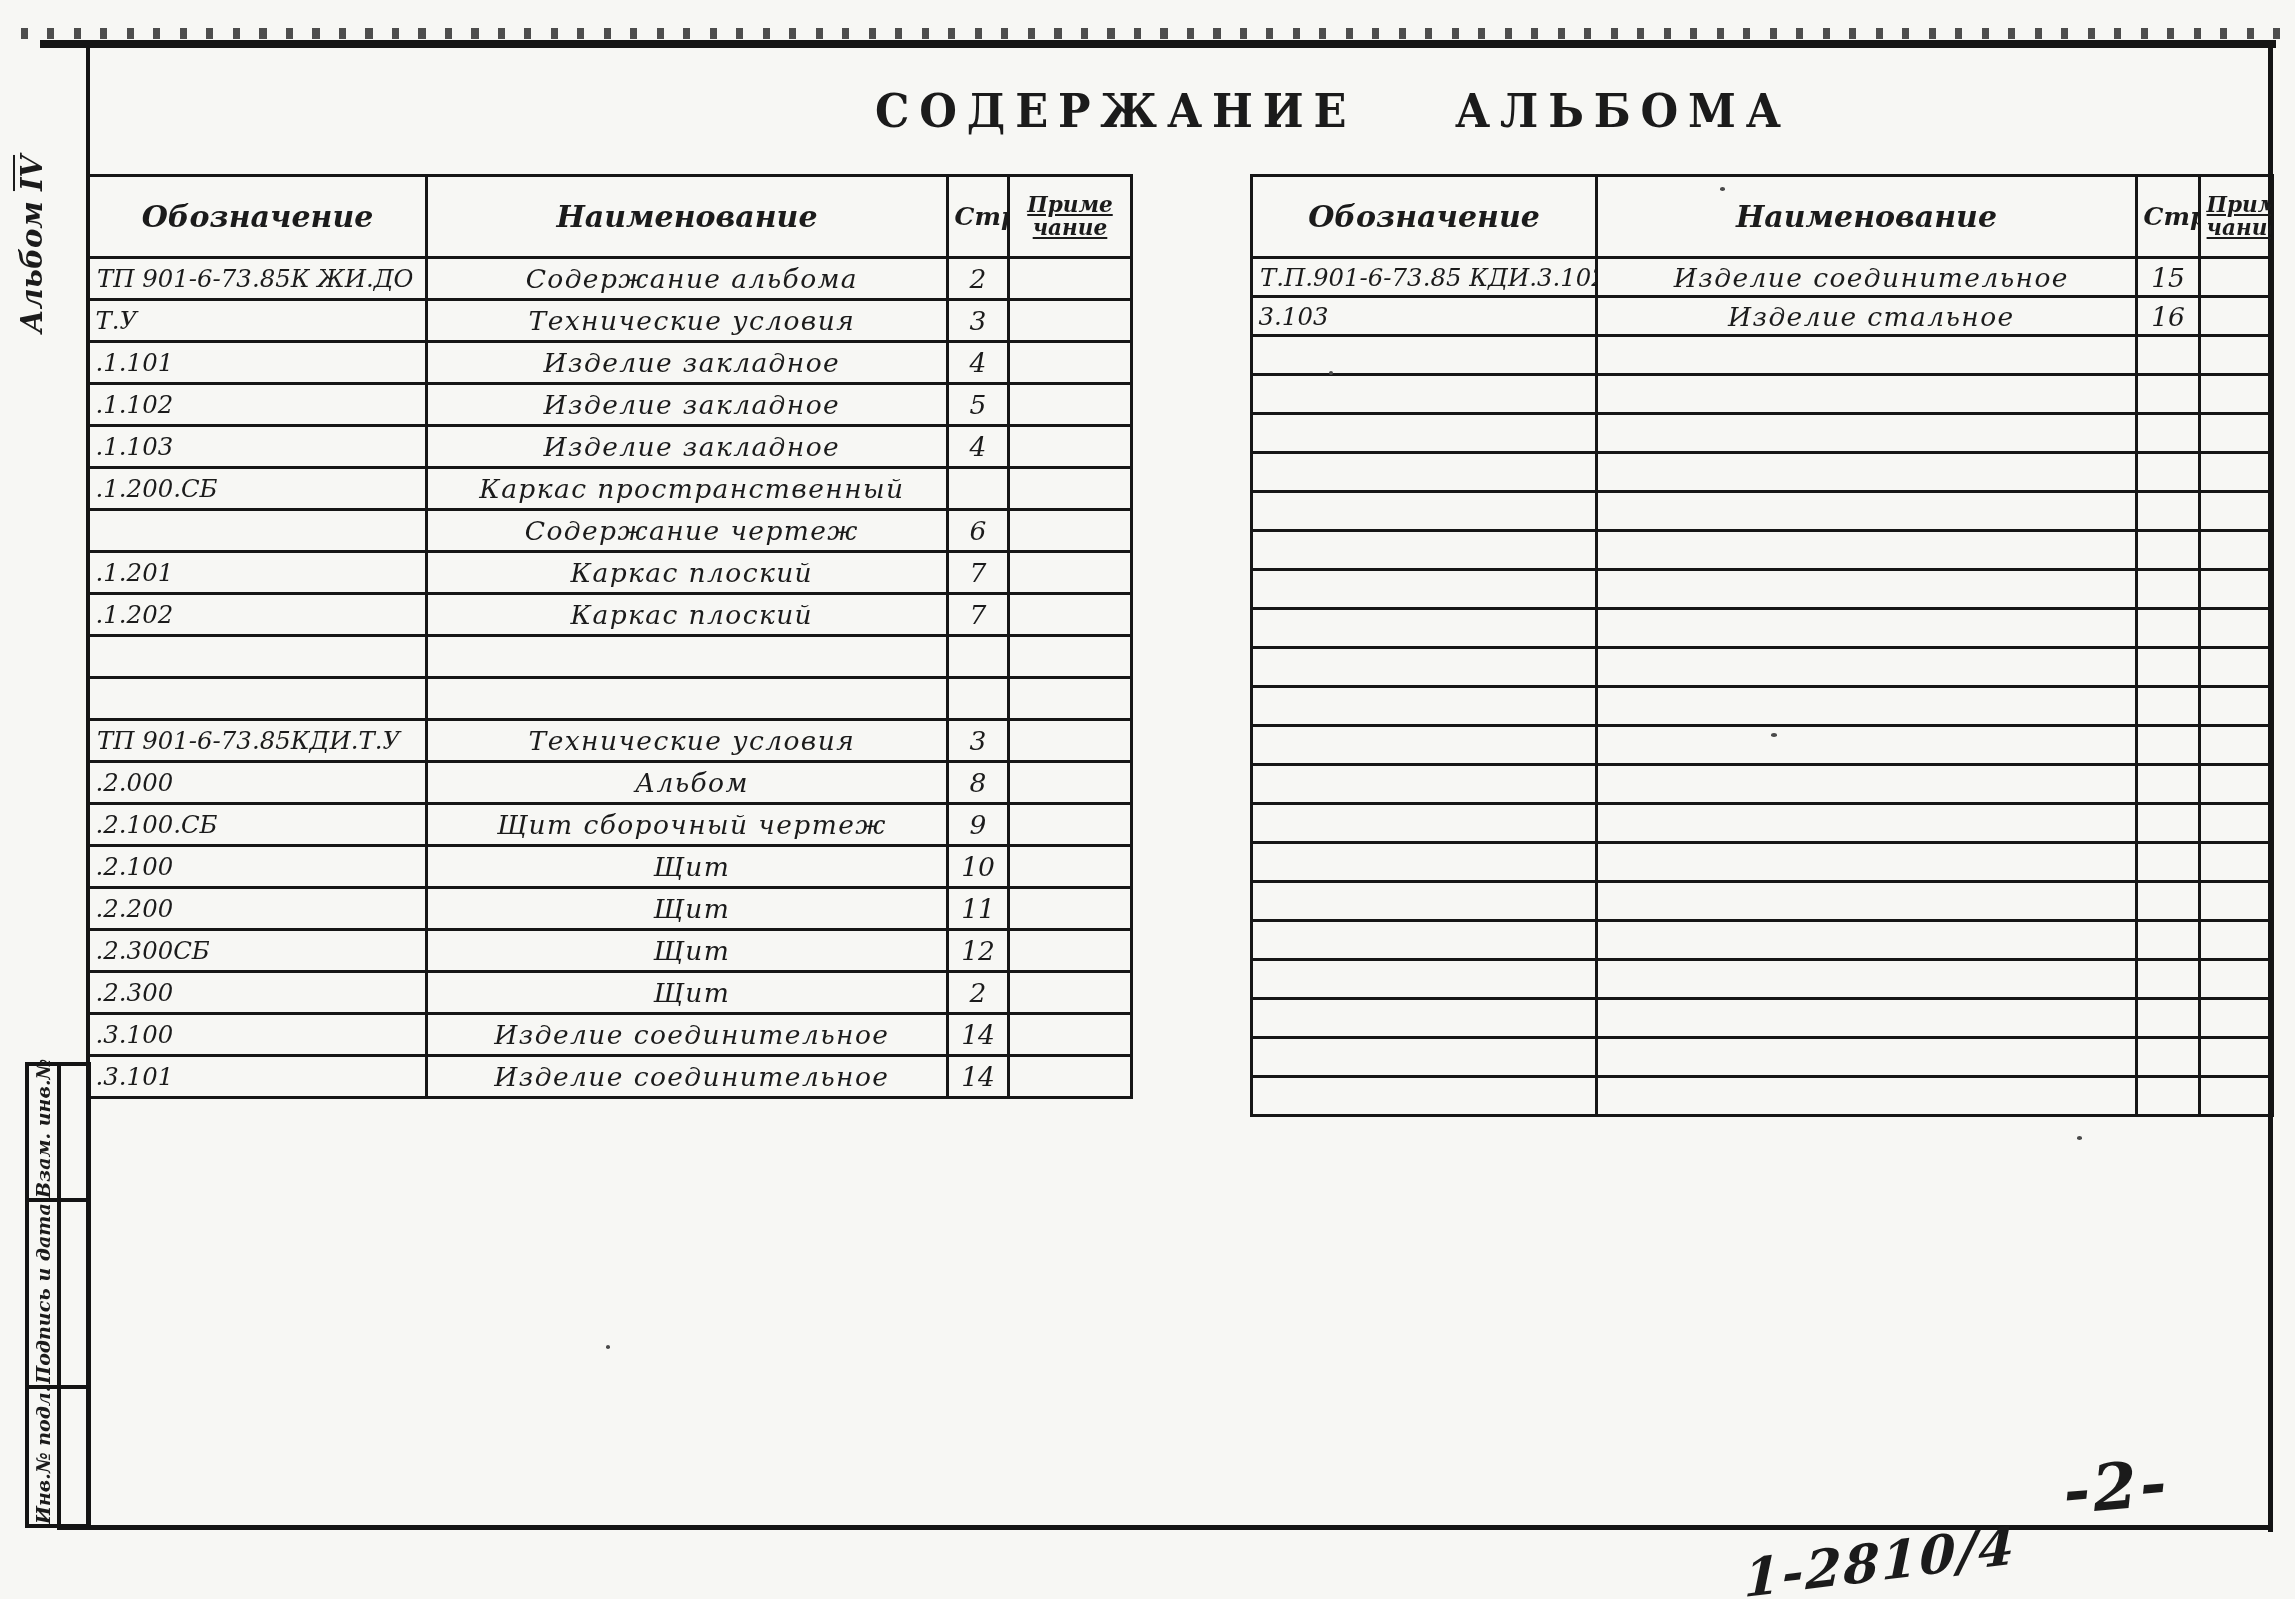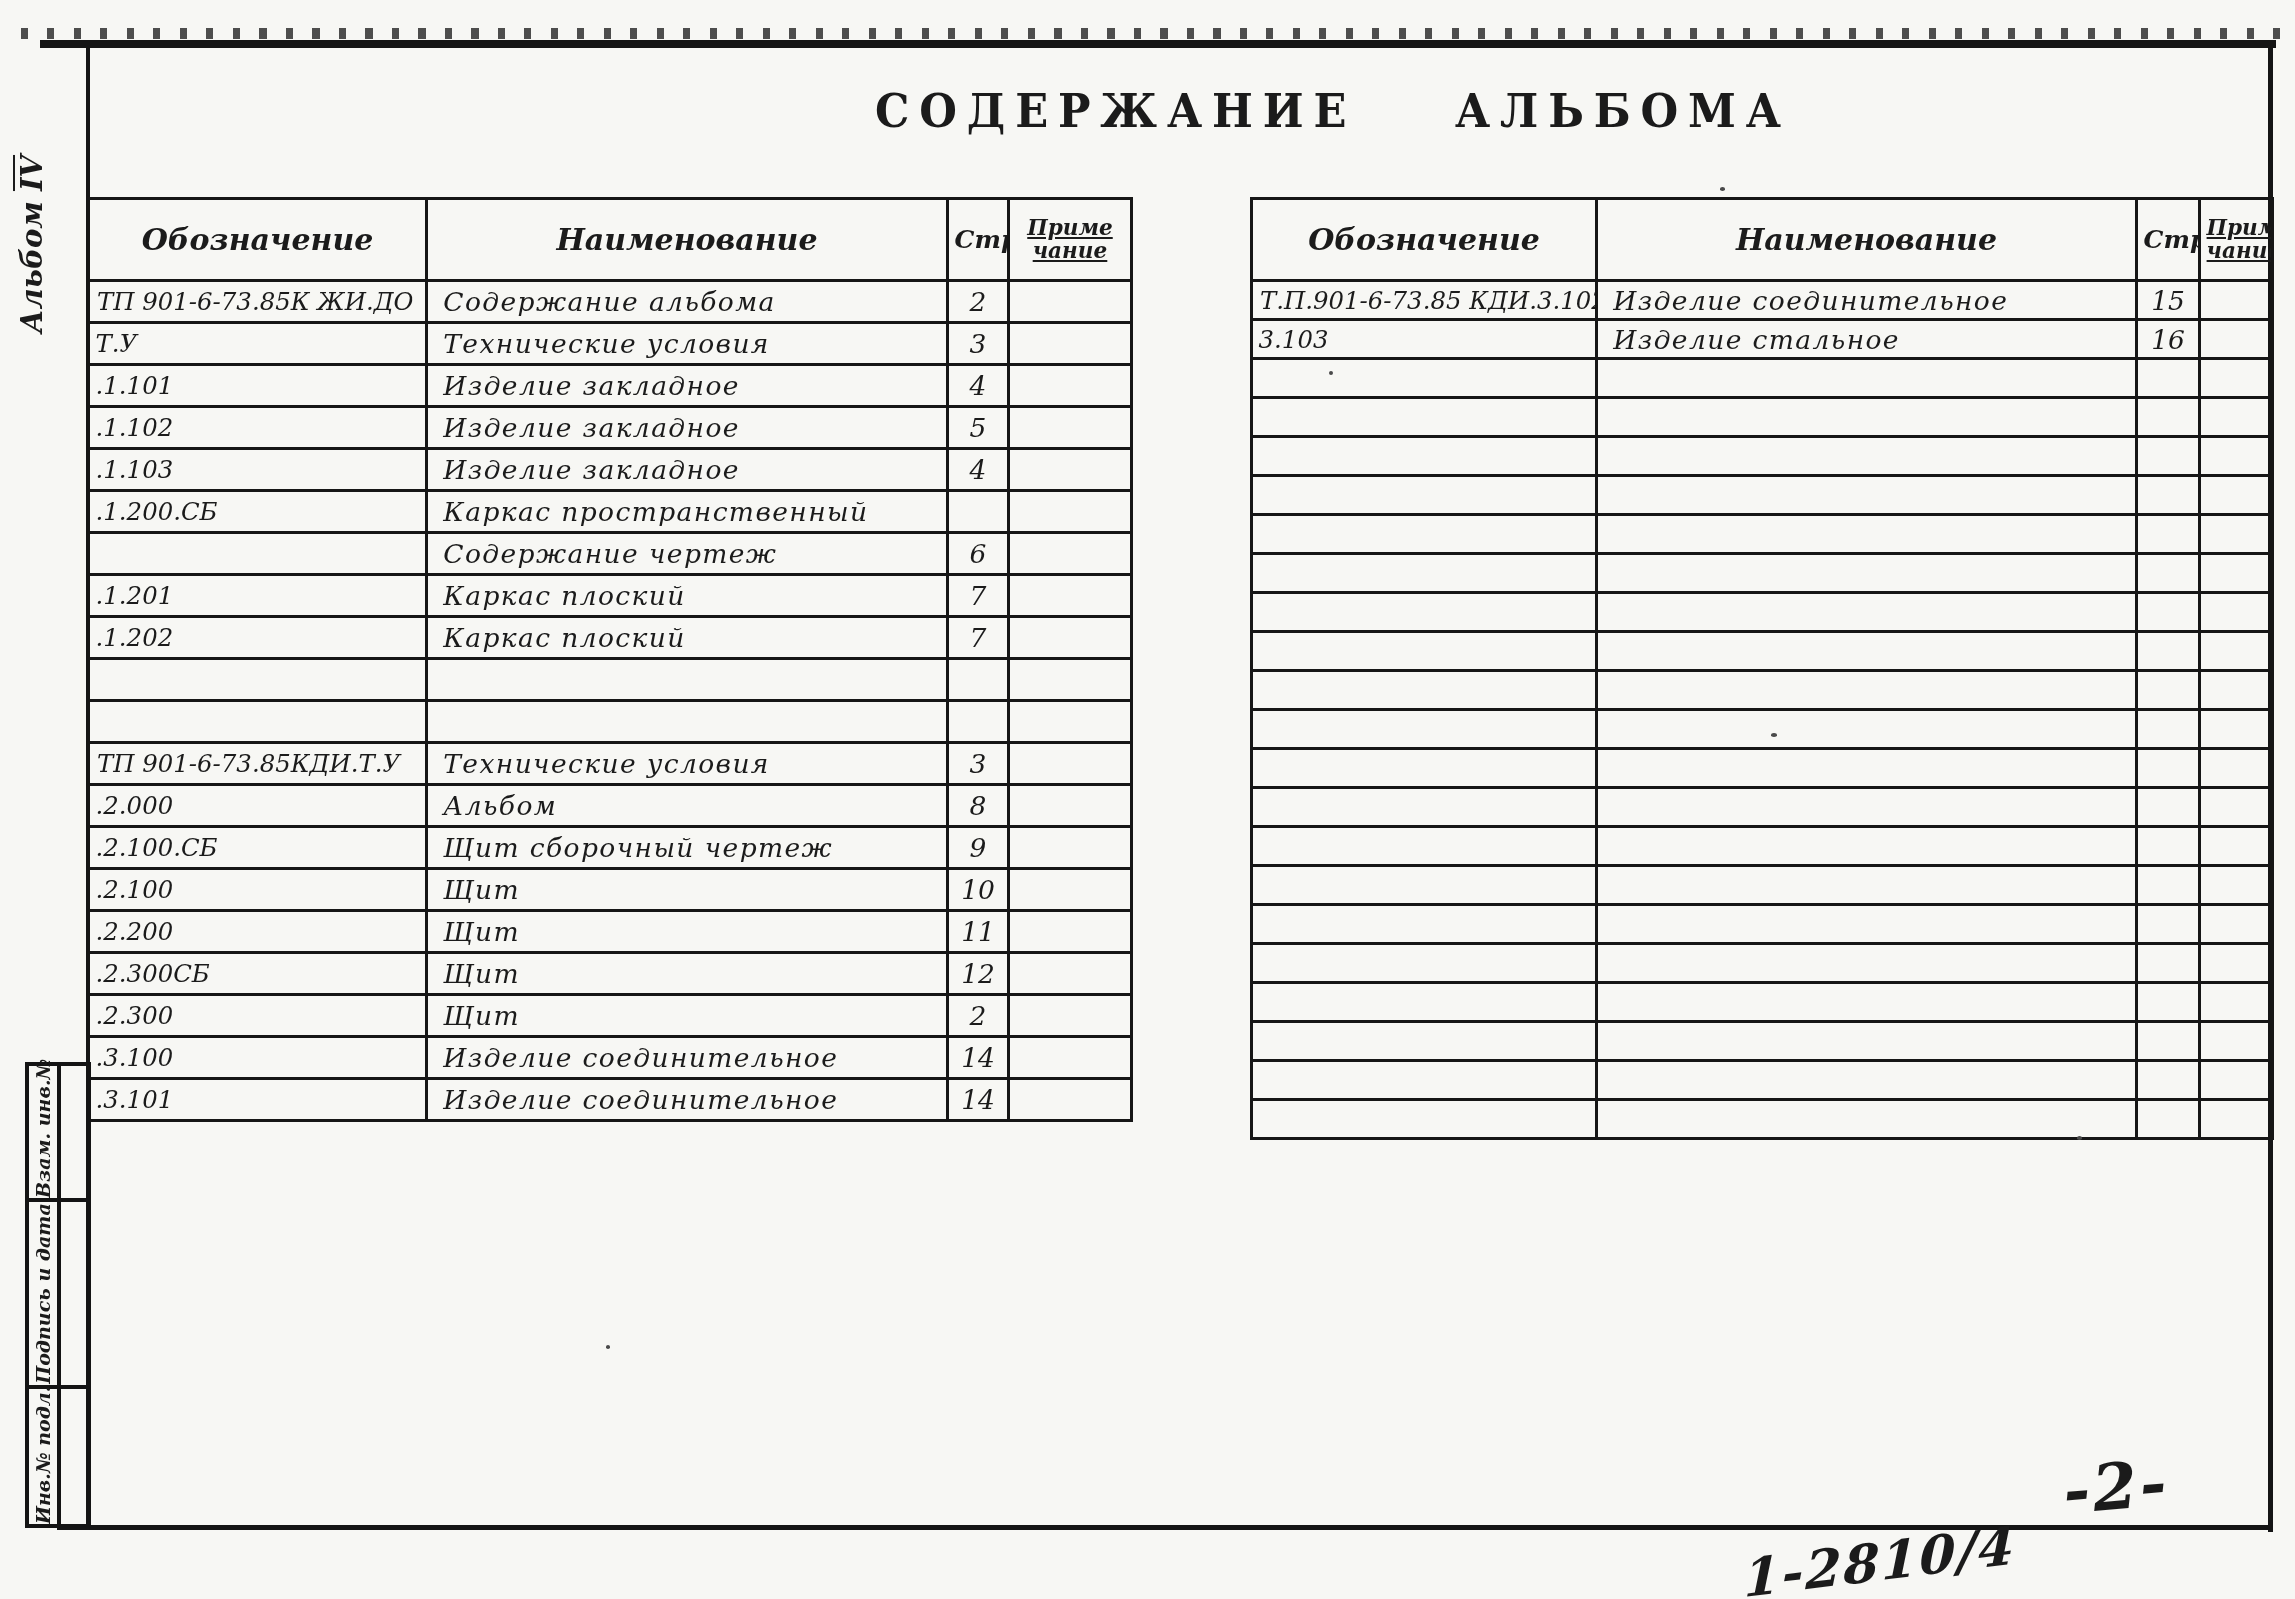--- a/index.html
+++ b/index.html
@@ -23,36 +23,36 @@
   .album-label{
     position:absolute; left:15.3px; top:333px; width:237px;
     transform:rotate(-90deg); transform-origin:0 0;
     font-family:"DejaVu Serif", serif; font-style:italic; font-weight:bold; font-size:29px;
     white-space:nowrap;
   }
   .album-label .ovl{text-decoration:overline;}
 
   
   table.tbl{position:absolute; top:174px; border-collapse:collapse; table-layout:fixed;
-    background:transparent;margin-top:23px;}
+    background:transparent;}
   .tbl-left{left:87px; width:1044px;}
   .tbl-right{left:1250px; width:1021px;}
   .tbl th,.tbl td{border:3.5px solid #161616; padding:0 5.6px; overflow:hidden; white-space:nowrap;}
   .tbl thead tr{height:82px;}
   .tbl-left tbody tr{height:42px;}
   .tbl-right tbody tr{height:39px;}
   .tbl th{font-family:"DejaVu Serif", serif; font-style:italic; font-weight:bold;
     font-size:30px; text-align:center; vertical-align:middle;}
   .tbl th.page-col{font-size:25px;}
   .tbl th.note{font-size:21.6px; line-height:1.05;text-decoration:underline;}
   .tbl td{font-family:"DejaVu Serif", serif; font-style:italic; font-weight:500;
     font-size:26.5px; vertical-align:middle;}
   .tbl td.designation{text-align:left; padding-right:29px; font-size:24.4px;}
   .tbl td.designation.dl{text-align:left; padding-left:7px; padding-right:2.8px;}
-  .tbl td.name{text-align:left; padding-left:15.3px; letter-spacing:1.4px;}
+  .tbl td.name{text-align:center; padding-left:15.3px; letter-spacing:1.4px;}
   .tbl td.page-cell{text-align:center; padding:0 2.8px;}
 
   
   .stamps{position:absolute; left:25px; top:1062px; width:66px;}
   .stamp{position:relative; border:4.2px solid #141414; background:transparent;}
   .stamp + .stamp{margin-top:-4.2px;}
   .stamp .vline{position:absolute; left:28px; top:0; bottom:0; width:3.5px; background:#141414;}
   .stamp-label{
     position:absolute; left:0; top:100%; transform:rotate(-90deg); transform-origin:0 0;
     height:29px; line-height:29px; text-align:center; white-space:nowrap;

